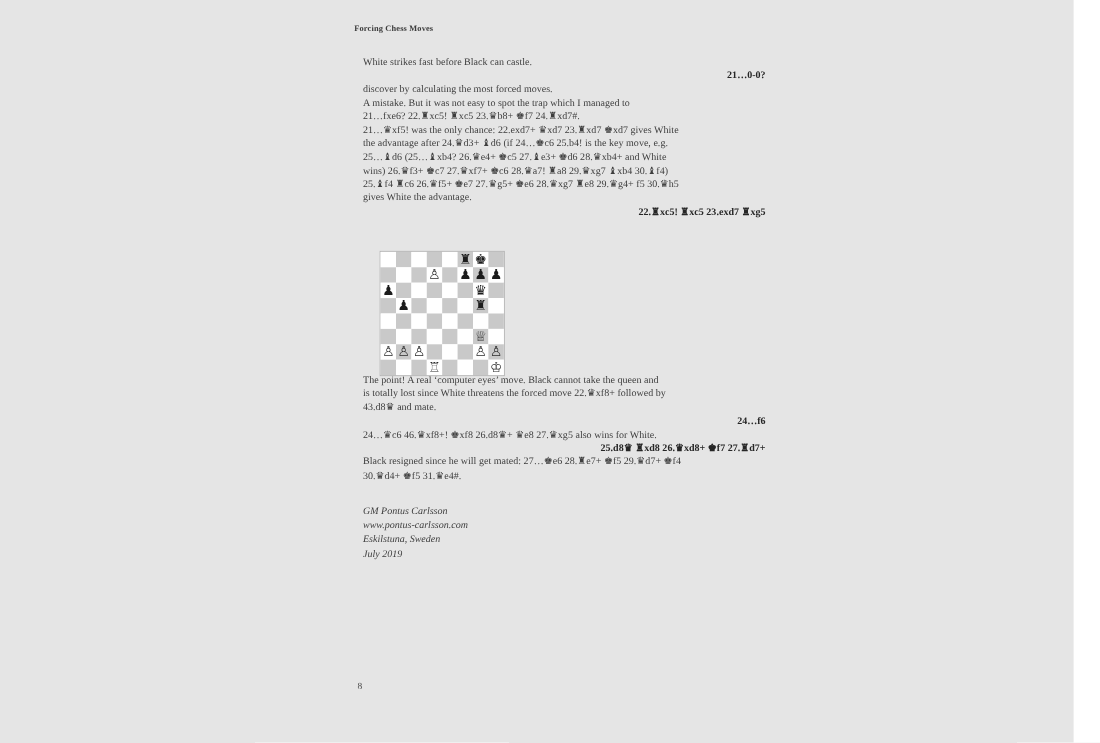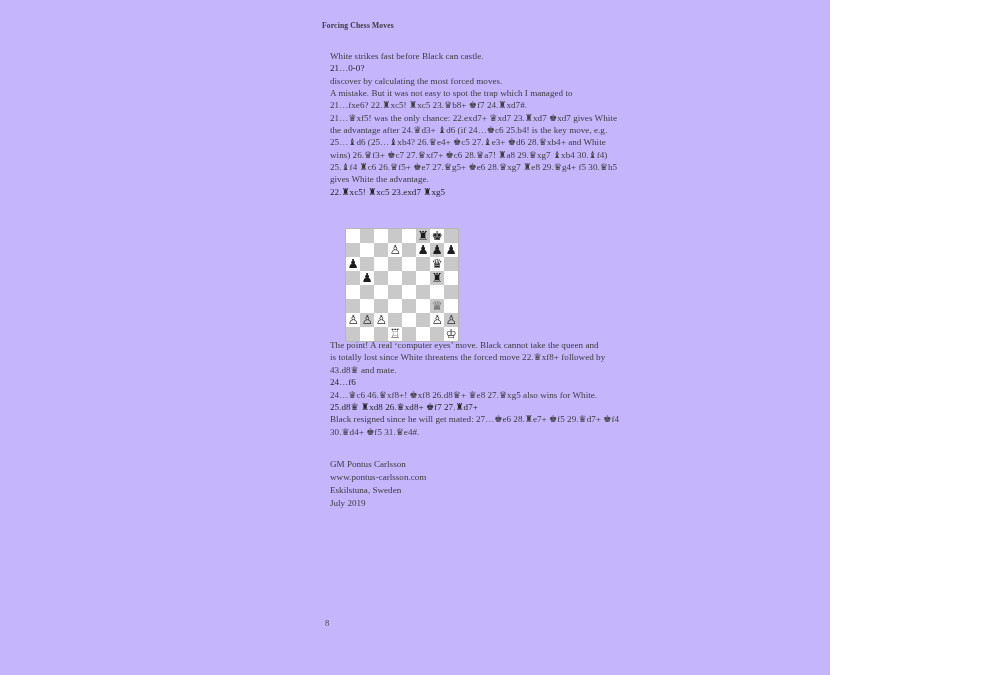--- a/index.html
+++ b/index.html
@@ -10,23 +10,23 @@
   body {
     width: 1000px;
     height: 675px;
     overflow: hidden;
     font-family: "Liberation Serif", "DejaVu Serif", serif;
     color: #3a3a3a;
   }
 
   #page {
     position: relative;
-    width: 830px;
+    width: 976px;
     height: 675px;
-    background: #c4b5fd;
+    background: #e5e5e5;
   }
 
   
   #running-head {
     position: absolute;
     left: 322px;
     top: 21px;
     font-size: 7.6px;
     font-weight: bold;
     letter-spacing: 0.15px;
@@ -43,26 +43,27 @@
     margin-left: 12px;
   }
 
   .line {
     font-size: 9.1px;
     line-height: 12.35px;
     color: #3d3d3d;
     white-space: nowrap;
     letter-spacing: 0.02px;
   }
-  .line b, .bold { font-weight: normal; color: #262626; }
+  .line b, .bold { font-weight: bold; color: #262626; text-align: right; }
   .gap-lg { height: 20px; }
 
   .sig {
     font-size: 9.1px;
     line-height: 13.2px;
+    font-style: italic;
     color: #3d3d3d;
     white-space: nowrap;
   }
 
   
   #diagram-wrap {
     position: absolute;
     left: 345px;
     top: 228px;
   }

